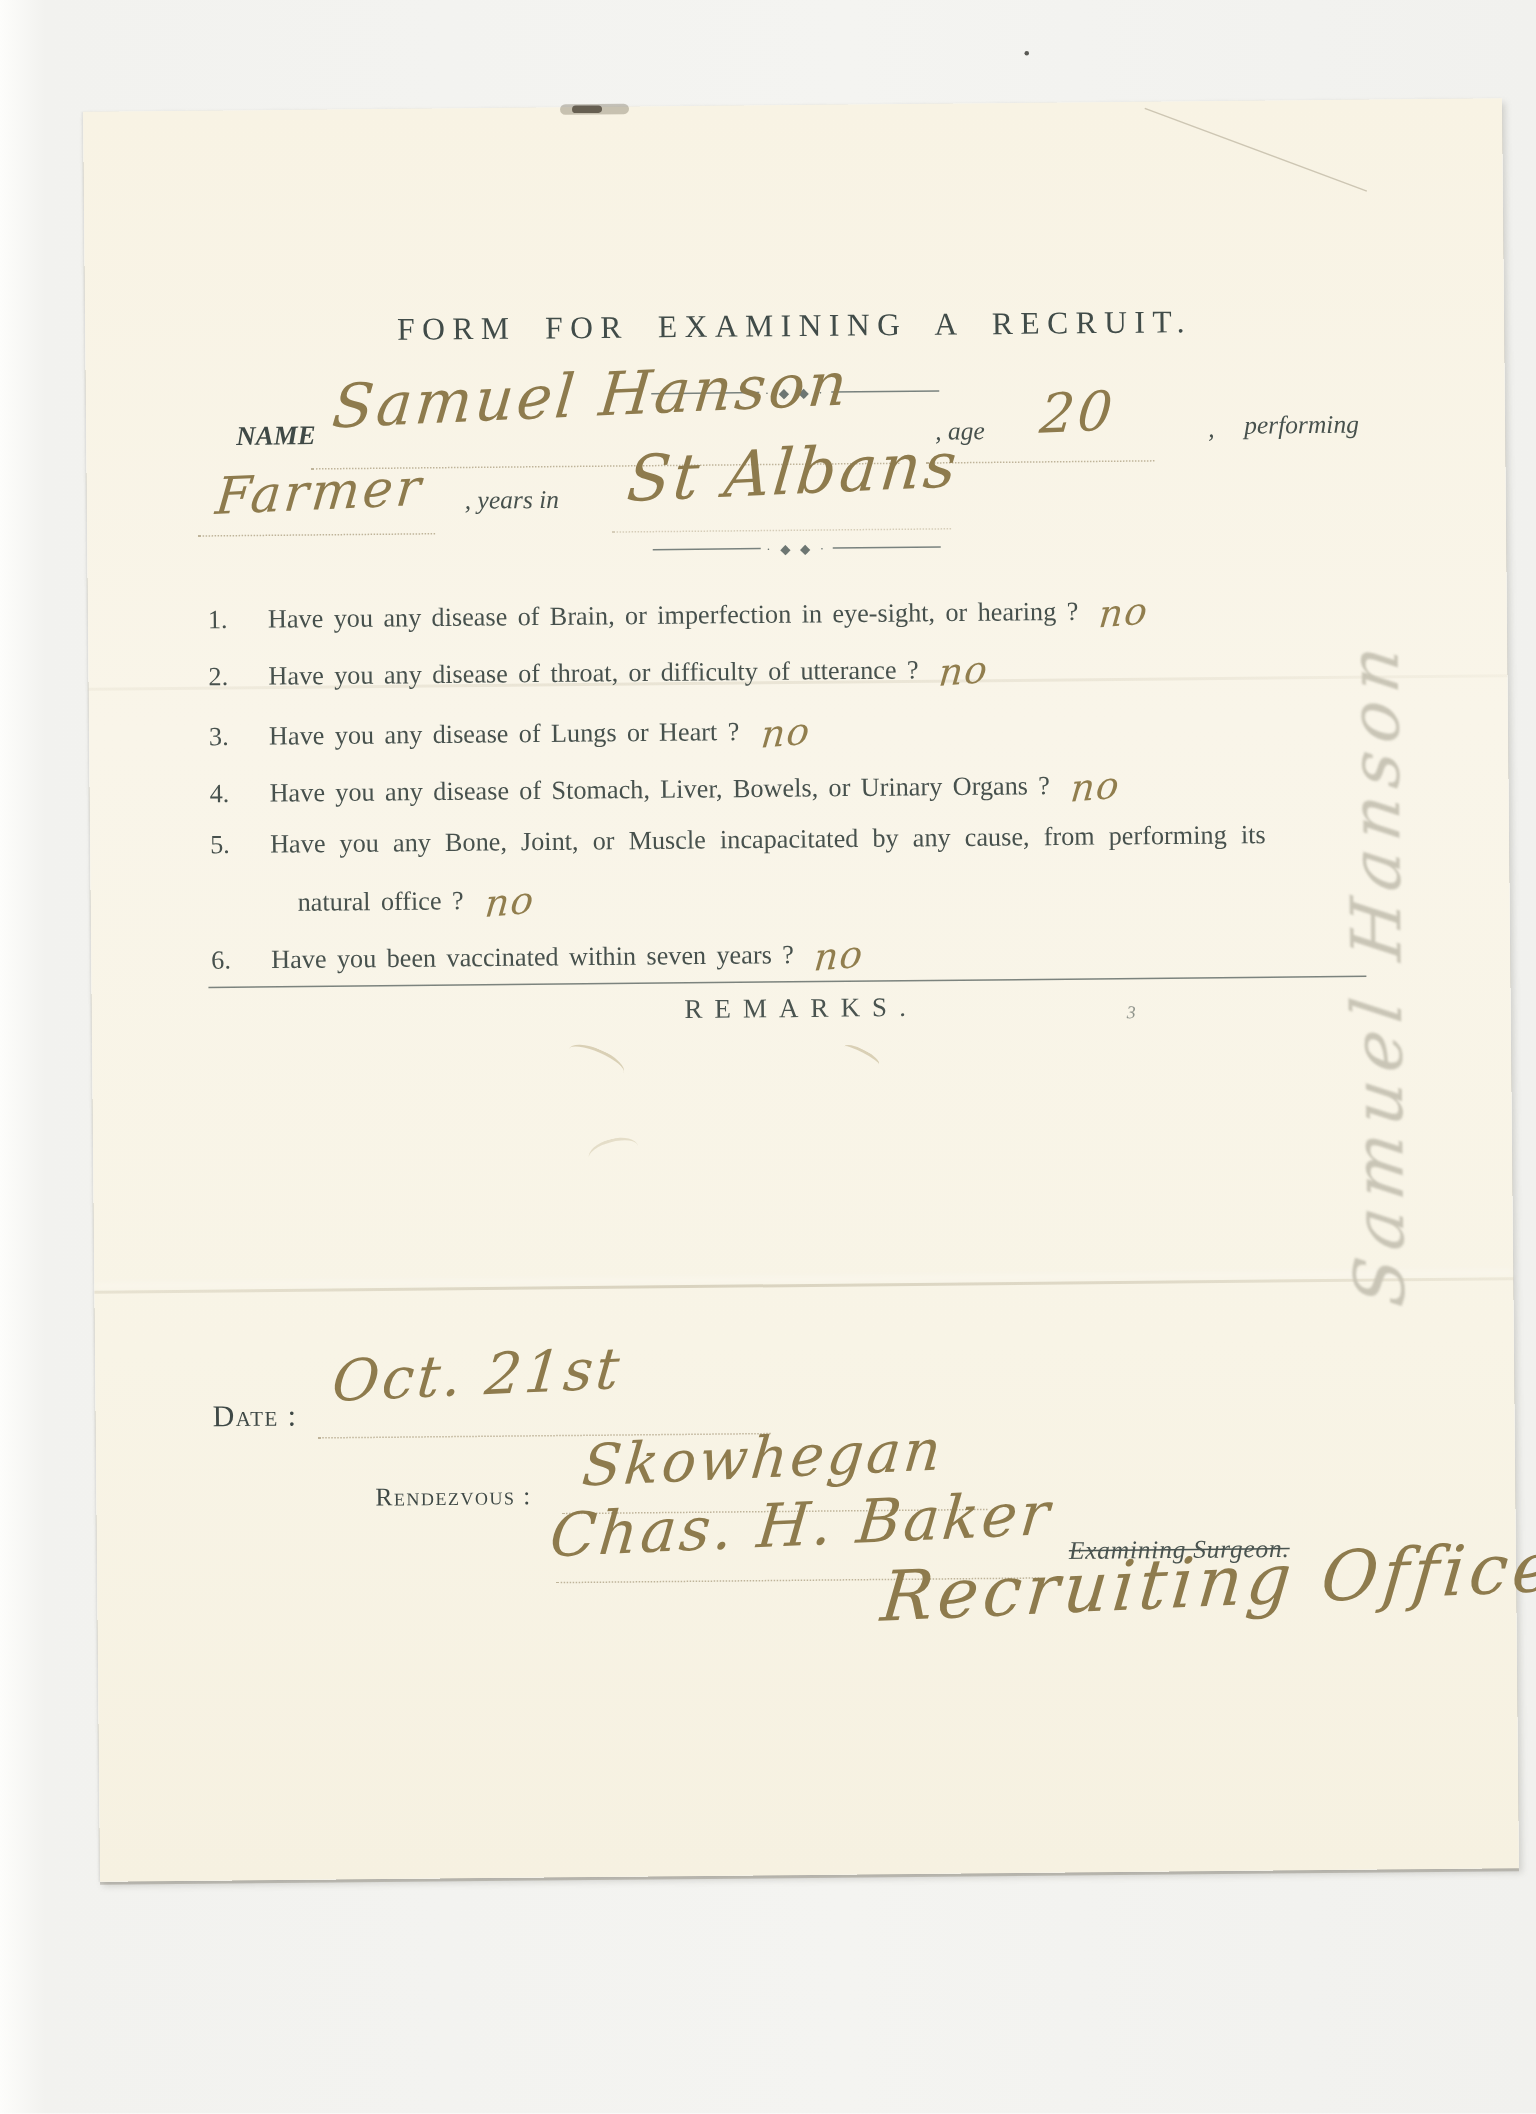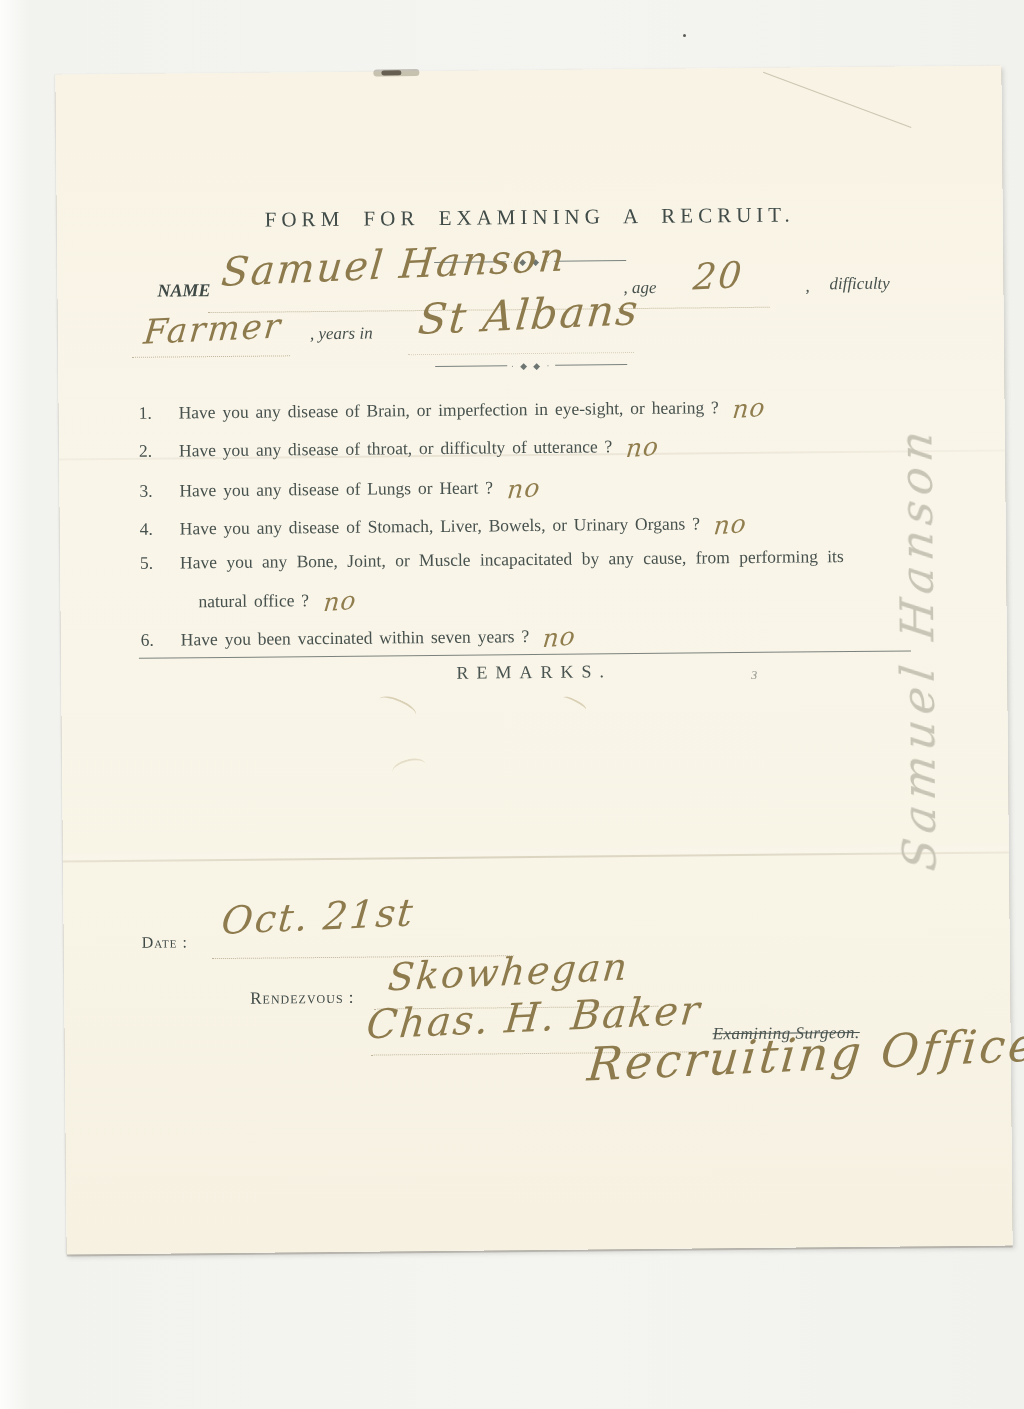--- a/index.html
+++ b/index.html
@@ -73,21 +73,21 @@
     <span class="dline"></span><span class="orn">· ◆ ◆ ·</span><span class="dline"></span>
   </div>
 
   <div class="abs label-italic" style="left:78px;top:207px;font-weight:bold;margin-left:22px;">NAME</div>
   <div class="abs dotline" style="left:150px;top:238px;width:392px;"></div>
   <div class="abs script" style="left:162px;top:176px;font-size:40px;">Samuel Hanson</div>
   <div class="abs small-label" style="left:566px;top:209px;">, age</div>
   <div class="abs dotline" style="left:560px;top:238px;width:152px;"></div>
   <div class="abs script" style="left:634px;top:188px;font-size:36px;">20</div>
   <div class="abs small-label" style="left:748px;top:209px;">,</div>
-  <div class="abs small-label" style="left:772px;top:207px;">difficulty</div>
+  <div class="abs small-label" style="left:772px;top:207px;">performing</div>
 
   <div class="abs script" style="left:84px;top:238px;font-size:34px;">Farmer</div>
   <div class="abs dotline" style="left:74px;top:282px;width:158px;"></div>
   <div class="abs small-label" style="left:252px;top:252px;">, years in</div>
   <div class="abs script" style="left:358px;top:224px;font-size:42px;">St Albans</div>
   <div class="abs dotline" style="left:350px;top:282px;width:226px;opacity:.6;"></div>
 
   <div class="abs divider" style="top:290px;">
     <span class="dline"></span><span class="orn">· ◆ ◆ ·</span><span class="dline"></span>
   </div>
@@ -119,21 +119,21 @@
   <div class="abs rule" style="top:584px;"></div>
   <div class="abs remarks" style="top:592px;">REMARKS.</div>
   <div class="abs" style="left:690px;top:600px;font-size:12px;color:rgba(71,81,77,.6);font-style:italic;">3</div>
 
   <div class="scratch" style="left:316px;top:628px;width:40px;height:14px;transform:rotate(24deg);"></div>
   <div class="scratch" style="left:330px;top:688px;width:34px;height:16px;transform:rotate(-14deg);border-top-color:rgba(160,140,90,.22);"></div>
   <div class="scratch" style="left:500px;top:630px;width:26px;height:6px;transform:rotate(28deg);"></div>
 
   <div class="abs crease crease-strong" style="top:786px;"></div>
 
-  <div class="abs smallcaps" style="left:78px;top:860px;font-size:16px;">Date :</div>
+  <div class="abs smallcaps" style="left:78px;top:860px;font-size:20px;">Date :</div>
   <div class="abs dotline" style="left:148px;top:884px;width:302px;"></div>
   <div class="abs script" style="left:156px;top:826px;font-size:38px;">Oct. 21st</div>
 
   <div class="abs smallcaps" style="left:186px;top:916px;font-size:17px;">Rendezvous :</div>
   <div class="abs dotline" style="left:310px;top:936px;width:284px;"></div>
   <div class="abs script" style="left:322px;top:884px;font-size:38px;">Skowhegan</div>
 
   <div class="abs dotline" style="left:306px;top:982px;width:322px;"></div>
   <div class="abs script" style="left:300px;top:930px;font-size:40px;">Chas. H. Baker</div>
   <div class="abs struck" style="left:648px;top:956px;">Examining Surgeon.</div>

